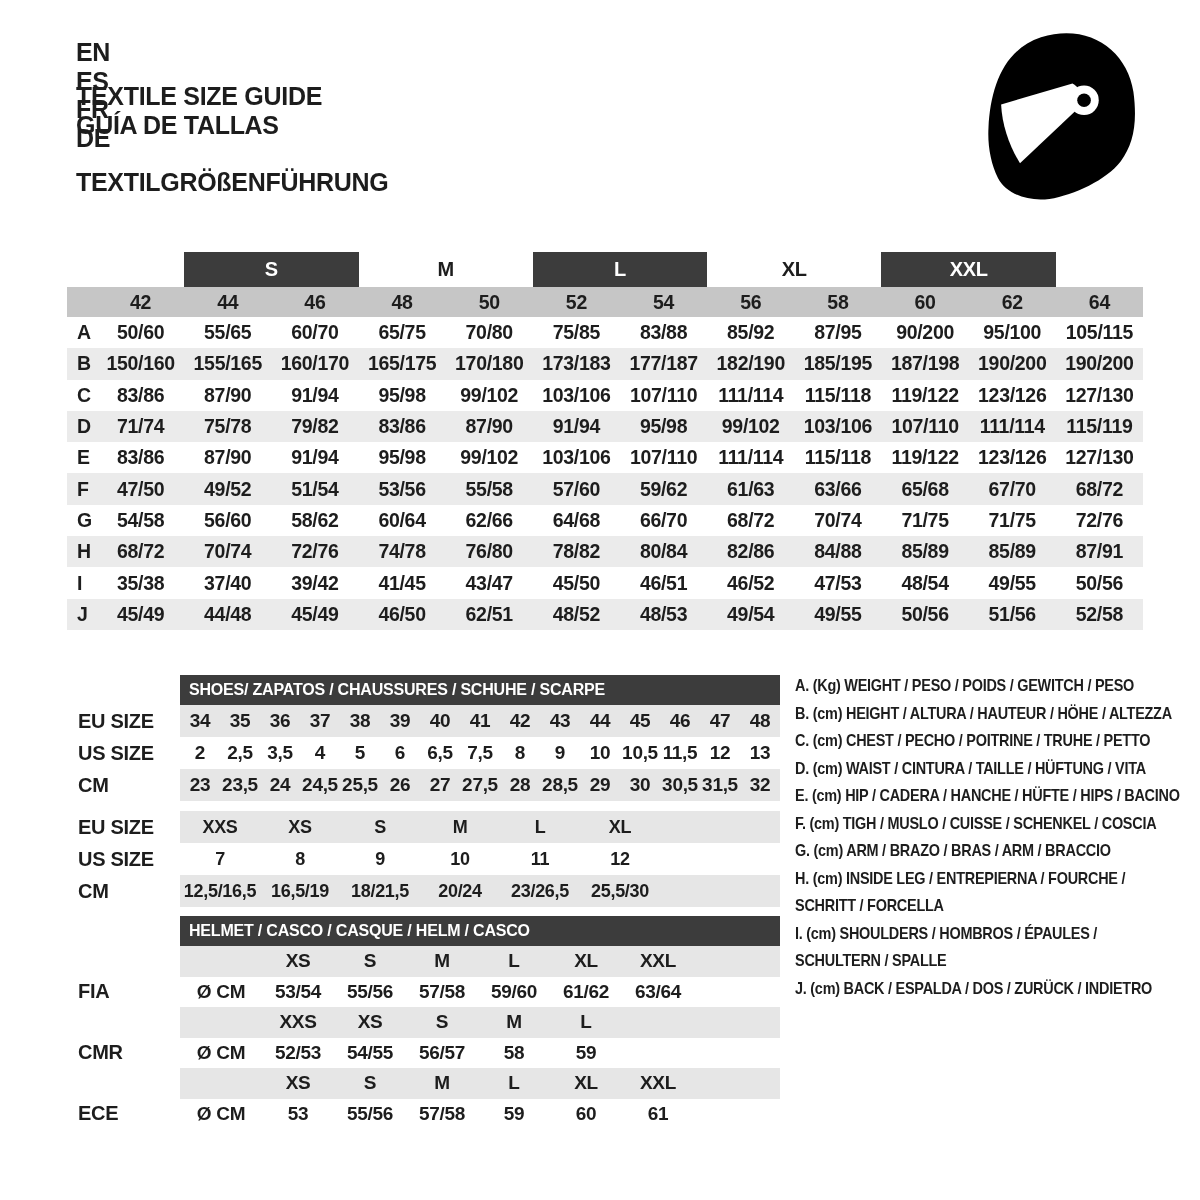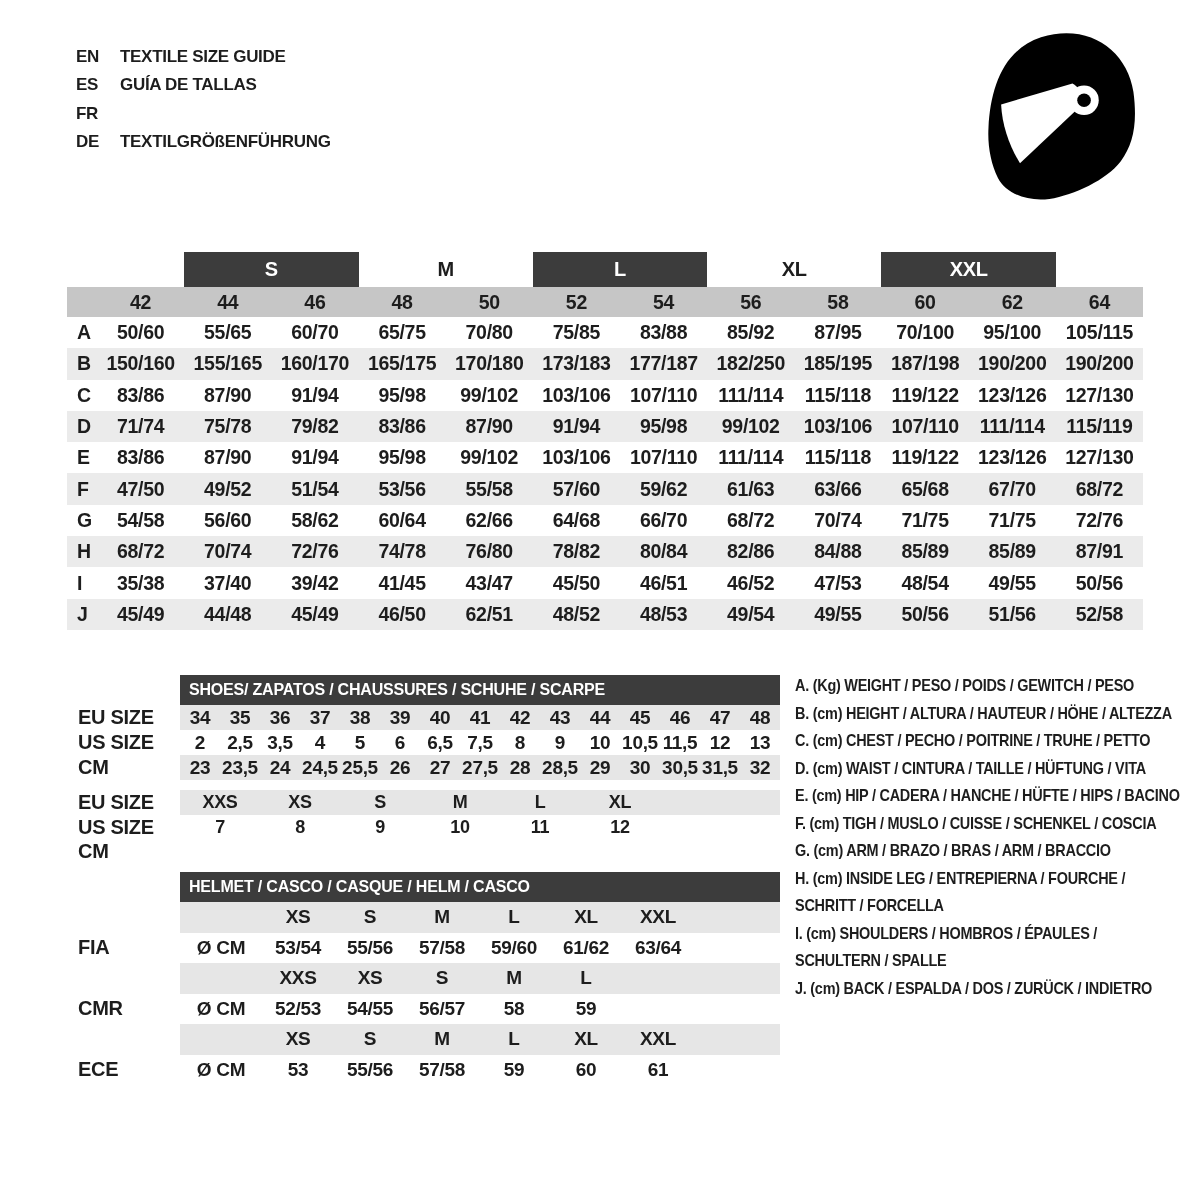--- a/index.html
+++ b/index.html
@@ -3,21 +3,21 @@
 <meta charset="utf-8">
 <style>
   html,body{margin:0;padding:0;}
   body{
     width:1200px;height:1200px;background:#ffffff;position:relative;
     font-family:"Liberation Sans",sans-serif;font-weight:700;
     color:var(--text,#1d1d1d);letter-spacing:-0.3px;overflow:hidden;
   }
   
   .lang-list{position:absolute;left:76px;top:38px;}
-  .lang-row{display:flex;height:28.5px;align-items:flex-end;font-size:17px;}
+  .lang-row{display:flex;height:28.5px;align-items:flex-start;font-size:25px;flex-direction:column;}
   .lang-code{width:44px;flex:0 0 44px;}
   
   .helmet-icon{position:absolute;left:978px;top:26px;width:168px;height:180px;}
   
   .main-table{position:absolute;left:67px;top:252px;width:1076px;}
   .mt-row{display:grid;grid-template-columns:30px repeat(12,1fr);}
   .mt-header{height:35px;}
   .size-head{display:flex;align-items:center;justify-content:center;font-size:20px;}
   .size-head.boxed{background:var(--darkbar,#3c3c3c);color:#fff;}
   .mt-numbers{height:30px;background:var(--band,#c6c6c6);}
@@ -27,21 +27,21 @@
   .mt-label{display:flex;align-items:center;padding-left:10px;font-size:19.5px;}
   
   .lower{position:absolute;left:67px;top:675px;width:713px;}
   .sec{margin:0;}
   .sec.gloves{margin-top:10px;}
   .sec.helmet{margin-top:9px;}
   .srow{display:grid;grid-template-columns:113px 600px;}
   .lbl{display:flex;align-items:center;padding-left:11px;font-size:20px;white-space:nowrap;}
   .bar{background:var(--darkbar,#3c3c3c);color:#fff;height:30px;display:flex;align-items:center;
        padding-left:9px;font-size:16px;letter-spacing:-0.2px;white-space:nowrap;}
-  .vals{display:grid;align-items:center;height:25px;}
+  .vals{display:grid;align-items:center;height:32px;}
   .vals.shaded{background:var(--shade,#e6e6e6);}
   .vals .c{text-align:center;font-size:19px;white-space:nowrap;}
   .shoes-grid{grid-template-columns:repeat(15,1fr);}
   .gloves-grid{grid-template-columns:repeat(6,80px) 1fr;}
   .gloves-grid .c{font-size:18px;}
   .helmet-grid{grid-template-columns:82px repeat(6,72px) 1fr;height:30.5px;}
   
   .legend{position:absolute;left:795px;top:672px;width:480px;
           transform:scaleX(0.85);transform-origin:left top;}
   .legend-line{font-size:17px;line-height:27.5px;white-space:nowrap;}
@@ -101,34 +101,34 @@
       <div class="mt-label">A</div>
       <div class="mt-cell">50/60</div>
       <div class="mt-cell">55/65</div>
       <div class="mt-cell">60/70</div>
       <div class="mt-cell">65/75</div>
       <div class="mt-cell">70/80</div>
       <div class="mt-cell">75/85</div>
       <div class="mt-cell">83/88</div>
       <div class="mt-cell">85/92</div>
       <div class="mt-cell">87/95</div>
-      <div class="mt-cell">70/100</div>
+      <div class="mt-cell">90/200</div>
       <div class="mt-cell">95/100</div>
       <div class="mt-cell">105/115</div>
     </div>
     <div class="mt-row mt-data striped">
       <div class="mt-label">B</div>
       <div class="mt-cell">150/160</div>
       <div class="mt-cell">155/165</div>
       <div class="mt-cell">160/170</div>
       <div class="mt-cell">165/175</div>
       <div class="mt-cell">170/180</div>
       <div class="mt-cell">173/183</div>
       <div class="mt-cell">177/187</div>
-      <div class="mt-cell">182/250</div>
+      <div class="mt-cell">182/190</div>
       <div class="mt-cell">185/195</div>
       <div class="mt-cell">187/198</div>
       <div class="mt-cell">190/200</div>
       <div class="mt-cell">190/200</div>
     </div>
     <div class="mt-row mt-data">
       <div class="mt-label">C</div>
       <div class="mt-cell">83/86</div>
       <div class="mt-cell">87/90</div>
       <div class="mt-cell">91/94</div>
@@ -340,20 +340,28 @@
             <div class="c">7</div>
             <div class="c">8</div>
             <div class="c">9</div>
             <div class="c">10</div>
             <div class="c">11</div>
             <div class="c">12</div>
           </div>
         </div>
         <div class="srow">
           <div class="lbl">CM</div>
+          <div class="vals gloves-grid shaded">
+            <div class="c">12,5/16,5</div>
+            <div class="c">16,5/19</div>
+            <div class="c">18/21,5</div>
+            <div class="c">20/24</div>
+            <div class="c">23/26,5</div>
+            <div class="c">25,5/30</div>
+          </div>
         </div>
       </div>
   </div>
   <div class="sec helmet">
     <div class="srow">
       <div class="lbl"></div>
       <div class="bar">HELMET / CASCO / CASQUE / HELM / CASCO</div>
     </div>
     <div id="helmet-rows">
         <div class="srow">

